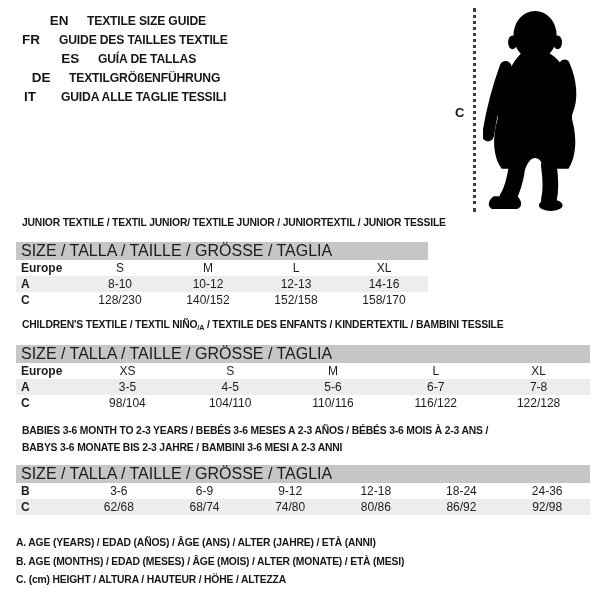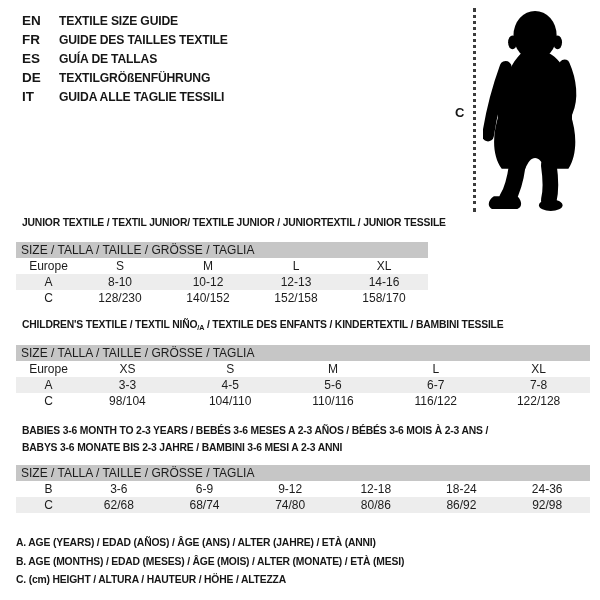--- a/index.html
+++ b/index.html
@@ -5,37 +5,37 @@
   html,body{margin:0;padding:0;background:#fff;}
   .canvas{
     position:relative;width:600px;height:600px;background:#ffffff;
     font-family:"Liberation Sans",sans-serif;color:#161616;overflow:hidden;
   }
   
   .cond{display:inline-block;letter-spacing:-0.2px;transform:scaleX(0.9);transform-origin:0 50%;white-space:nowrap;}
 
   
   .lang-list{position:absolute;left:22px;top:11px;}
-  .lang-row{display:flex;height:19px;align-items:center;}
+  .lang-row{display:flex;height:19px;align-items:center;justify-content:center;}
   .lang-code{width:37px;font-weight:700;font-size:13.5px;}
   .lang-label{font-weight:700;font-size:13.5px;}
 
   
   .figure{position:absolute;left:450px;top:5px;width:148px;height:210px;}
   .measure-line{position:absolute;left:23px;top:3px;height:204px;width:0;border-left:3px dotted #3c3c3c;}
   .measure-label{position:absolute;left:5px;top:100px;font-weight:700;font-size:13px;}
   .baby-svg{position:absolute;left:33px;top:1px;width:110px;height:206px;}
 
   
   .sec-title{position:absolute;left:22px;font-weight:700;font-size:11.5px;white-space:nowrap;}
   .subsc{font-size:8px;position:relative;top:2px;}
   .size-table{position:absolute;left:16px;border-collapse:collapse;table-layout:fixed;font-size:12px;color:#1c1c1c;}
   .size-table td{height:16px;padding:0;text-align:center;white-space:nowrap;overflow:hidden;}
-  .size-table td.lbl{text-align:center;padding-left:5px;}
-  .bar-row td{background:#c6c6c6;text-align:left;padding-left:5px;font-size:12px;}
+  .size-table td.lbl{text-align:left;padding-left:5px;font-weight:bold;}
+  .bar-row td{background:#c6c6c6;text-align:left;padding-left:5px;font-size:16px;}
   tr.alt td{background:#ededed;}
   .w-junior{width:412px;}
   .w-full{width:574px;}
   col.col-label{width:60px;}
 
   
   .legend{position:absolute;left:16px;top:533px;}
   .legend-line{display:block;font-weight:700;font-size:11.5px;line-height:18.5px;}
 </style>
 </head>
@@ -140,21 +140,21 @@
       <tr>
         <td class="lbl">Europe</td>
         <td>XS</td>
         <td>S</td>
         <td>M</td>
         <td>L</td>
         <td>XL</td>
       </tr>
       <tr class="alt">
         <td class="lbl">A</td>
-        <td>3-3</td>
+        <td>3-5</td>
         <td>4-5</td>
         <td>5-6</td>
         <td>6-7</td>
         <td>7-8</td>
       </tr>
       <tr>
         <td class="lbl">C</td>
         <td>98/104</td>
         <td>104/110</td>
         <td>110/116</td>

